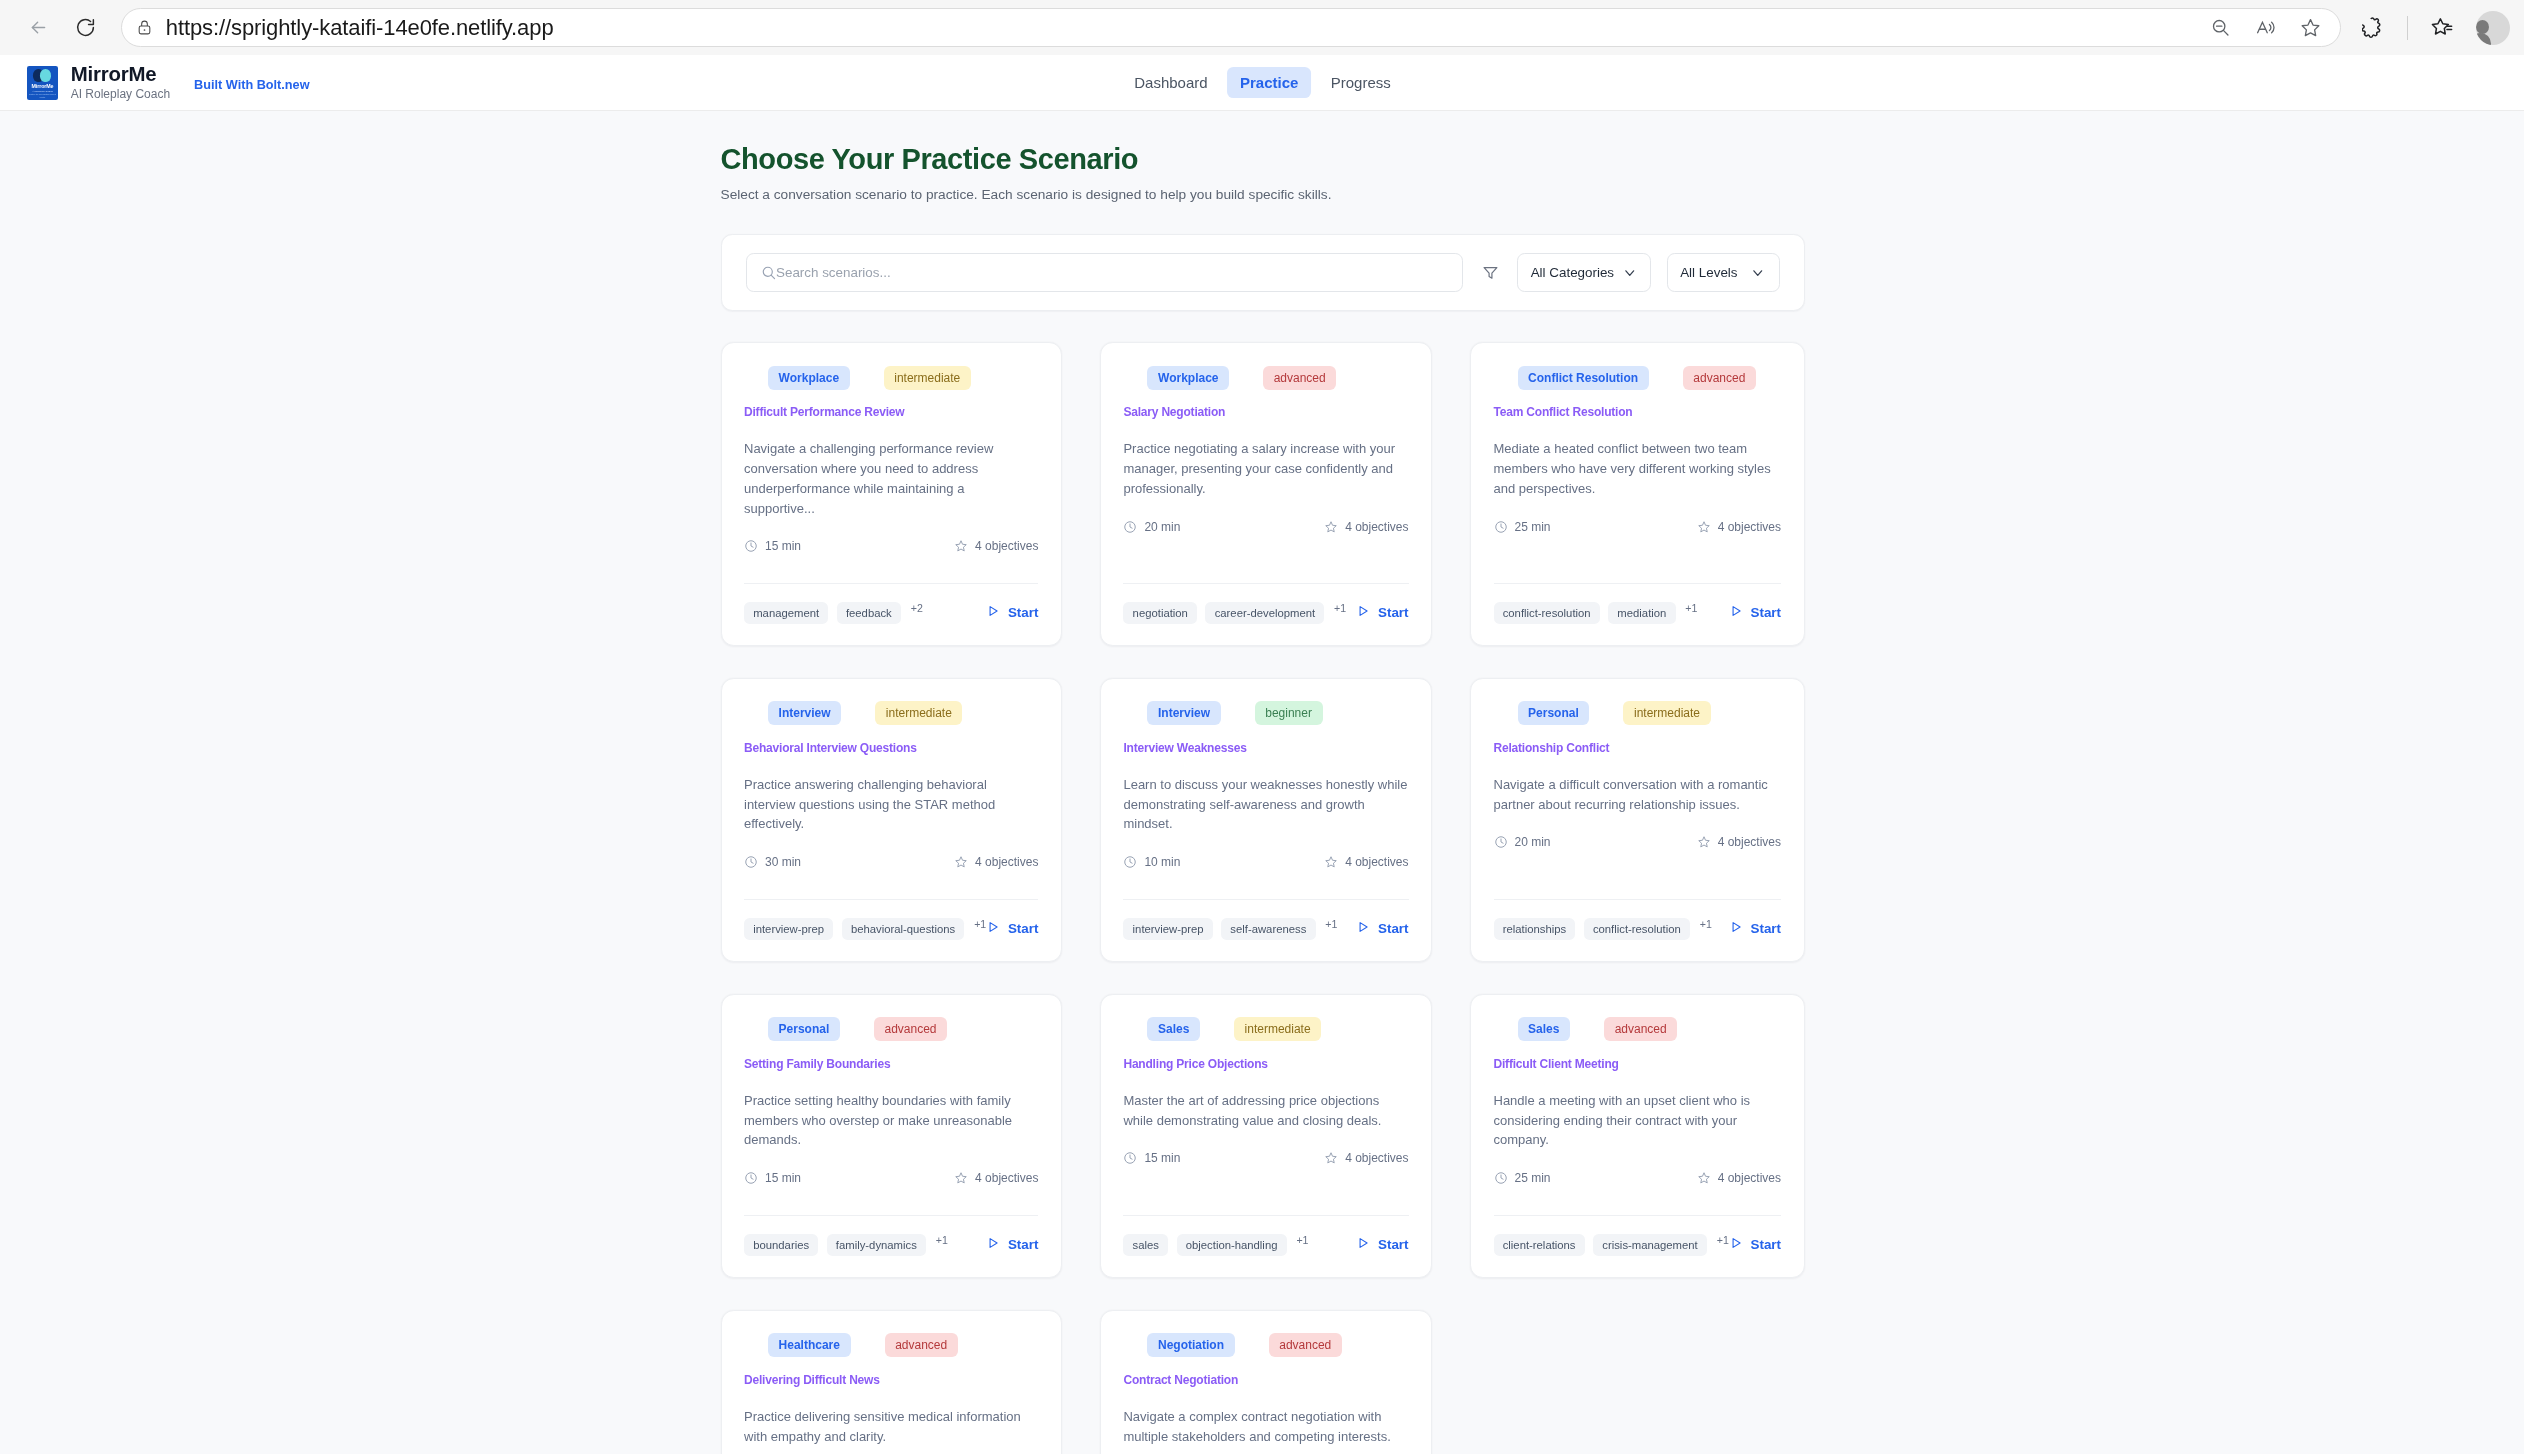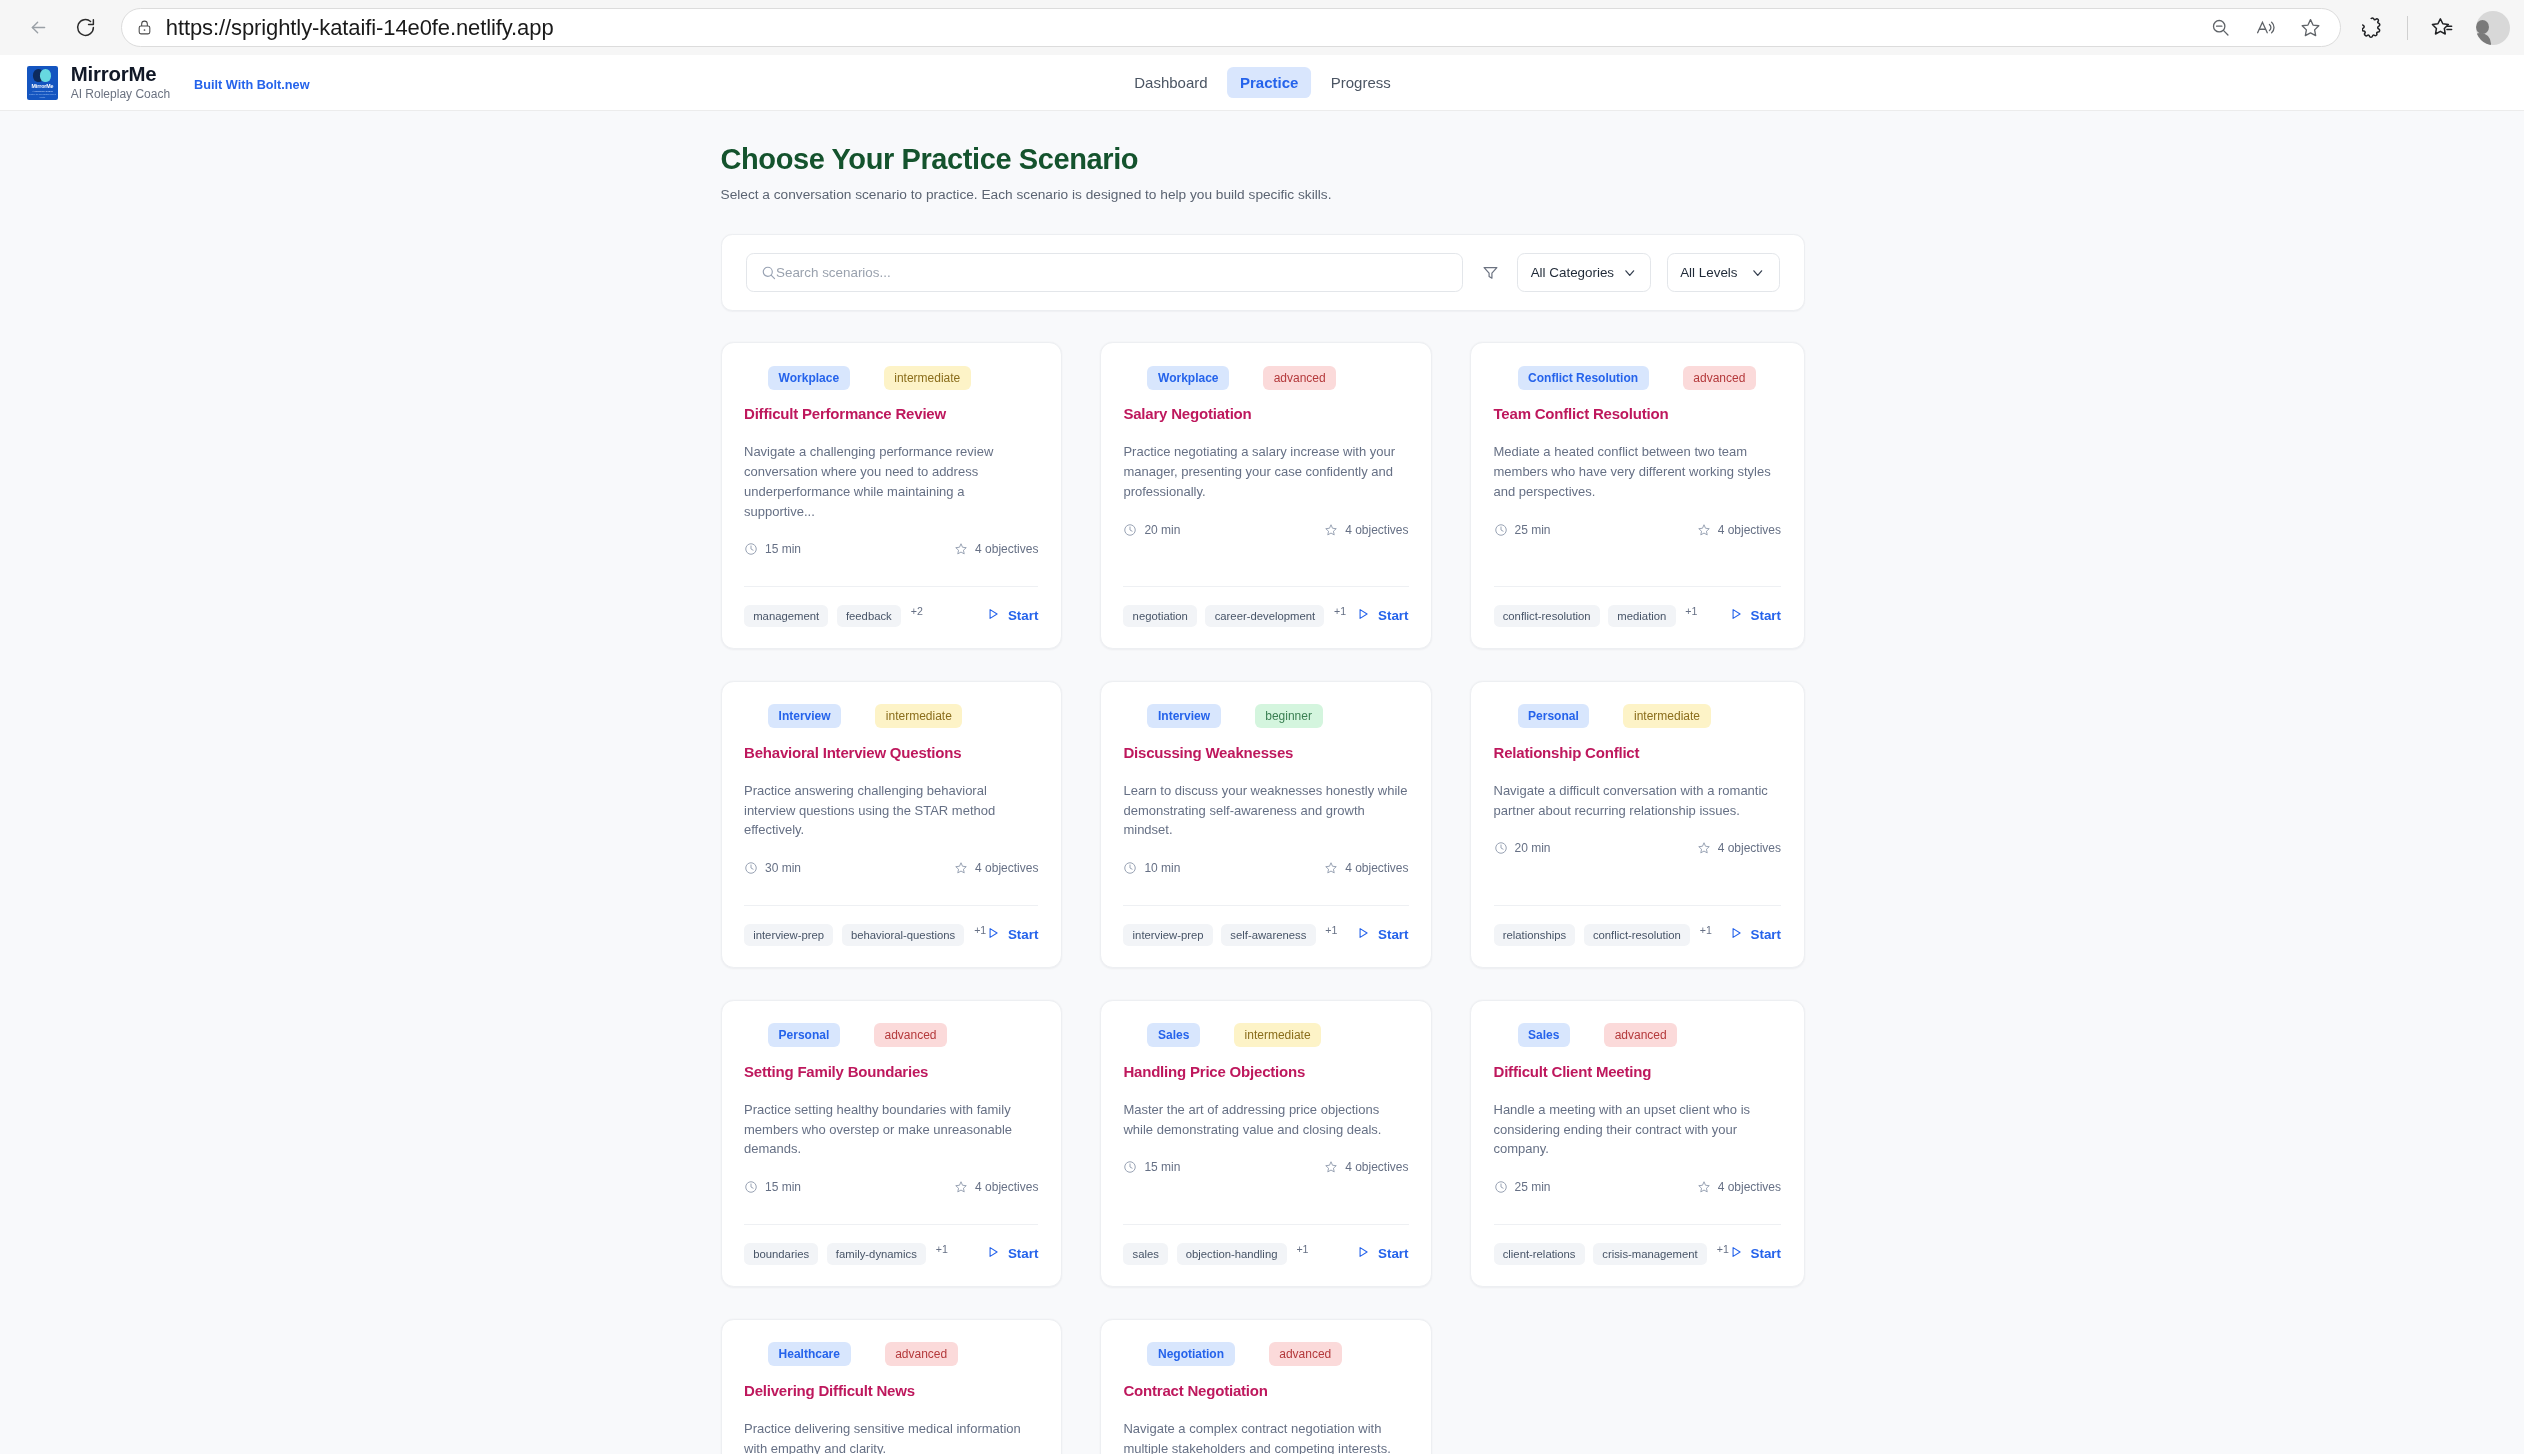--- a/index.html
+++ b/index.html
@@ -174,21 +174,21 @@
     font-size: 12px; font-weight: 600;
     padding: 5px 10.6px; border-radius: 6px;
     white-space: nowrap;
     margin-left: 24px;
   }
   .badge.cat { background: #d8e6fd; color: #2563eb; }
   .badge.lvl-intermediate { background: #fdf3c7; color: #8a6d1b; font-weight: 500;}
   .badge.lvl-advanced { background: #fbdada; color: #b4393b; font-weight: 500;}
   .badge.lvl-beginner { background: #d4f5de; color: #3a7f52; font-weight: 500;}
   .card-title {
-    font-size: 15px; font-weight: 700; color: #be185d;
+    font-size: 12px; font-weight: 700; color: #8b5cf6;
     margin-top: 15.5px; letter-spacing: -0.2px;
   }
   .card-desc {
     font-size: 13px; color: #667085; line-height: 1.52;
     margin-top: 20px;
   }
   .meta-row {
     display: flex; justify-content: space-between; align-items: center;
     margin-top: 21px;
     font-size: 12px; color: #667085;
@@ -514,21 +514,21 @@
                 </svg></span>
               <span>Start</span>
             </span>
           </div>
         </div>
         <div class="card">
           <div class="badges">
             <span class="badge cat">Interview</span>
             <span class="badge lvl-beginner">beginner</span>
           </div>
-          <div class="card-title">Discussing Weaknesses</div>
+          <div class="card-title">Interview Weaknesses</div>
           <div class="card-desc">Learn to discuss your weaknesses honestly while demonstrating self-awareness and growth mindset.</div>
           <div class="meta-row">
             <span class="meta-item">
               <span class="icon-gray">
                 <svg width="14" height="14" viewBox="0 0 24 24" fill="none" stroke="currentColor" stroke-width="1.7">
                   <circle cx="12" cy="12" r="9"></circle>
                   <polyline points="12 6.8 12 12 15.6 14" stroke-linecap="round" stroke-linejoin="round"></polyline>
                 </svg>
               </span>
               <span>10 min</span>

